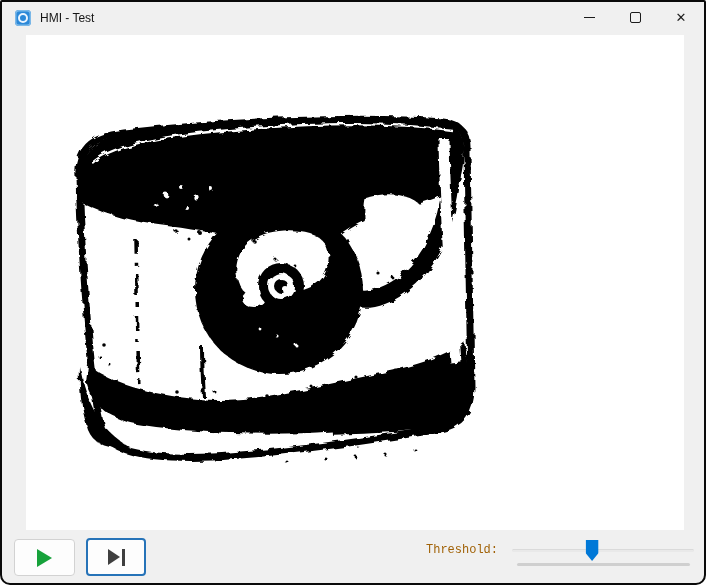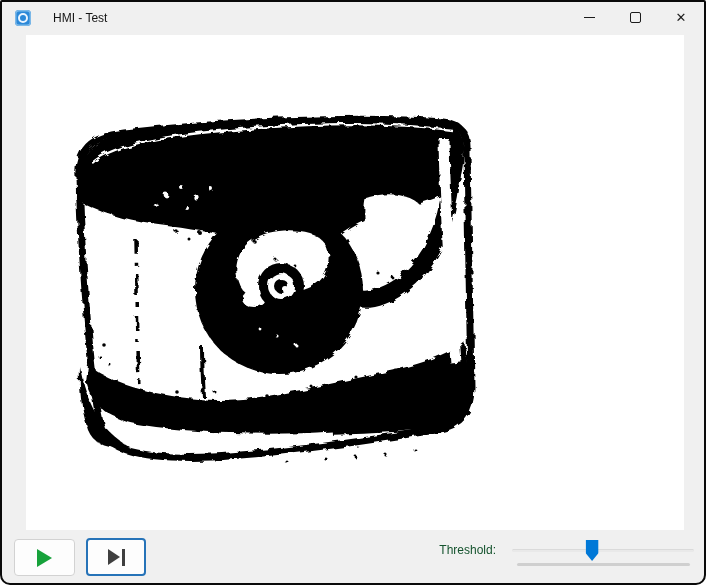--- a/index.html
+++ b/index.html
@@ -6,37 +6,37 @@
   body{width:706px;height:585px;overflow:hidden;font-family:"Liberation Sans", sans-serif;}
   .window{
     position:relative;width:706px;height:585px;box-sizing:border-box;
     background:var(--tbbg,#f0f0f0);
     border:2px solid #0a0a0a;border-radius:2px 2px 10px 10px;overflow:hidden;
   }
   
   .titlebar{position:absolute;left:0;top:0;right:0;height:31px;display:flex;align-items:center;padding-left:13px;}
   .app-icon{width:16px;height:16px;border-radius:4px;background:#2b88d8;position:relative;flex:0 0 auto;box-shadow:inset 0 0 0 1.5px #7db9e8;}
   .app-icon .ring{position:absolute;inset:3px;border-radius:50%;border:2px solid #eaf4ff;}
-  .title{margin-left:22px;font-size:12px;color:#151515;white-space:nowrap;}
+  .title{margin-left:9px;font-size:12px;color:#151515;white-space:nowrap;}
   .win-controls{margin-left:auto;display:flex;height:31px;}
   .win-btn{width:46px;height:31px;display:flex;align-items:center;justify-content:center;color:#1b1b1b;font-size:13px;background:transparent;border:none;padding:0;}
   .min-bar{width:11px;height:1px;background:#1b1b1b;}
   .max-box{width:9px;height:9px;border:1px solid #1b1b1b;border-radius:2px;}
   .close-glyph{font-size:13px;line-height:1;}
   
   .canvas{position:absolute;left:24px;top:33px;width:658px;height:495px;background:#ffffff;}
   
   .btn{position:absolute;background:#fdfdfd;border:1px solid #d2d2d2;border-radius:4px;display:flex;align-items:center;justify-content:center;padding:0;}
   .play-btn{left:12px;top:537px;width:61px;height:37px;}
   .step-btn{left:84px;top:536px;width:60px;height:38px;border:2px solid var(--focus,#2673b8);}
   .play-tri{width:0;height:0;border-left:15px solid var(--green,#17a23b);border-top:9px solid transparent;border-bottom:9px solid transparent;}
   .step-icon{display:flex;align-items:center;}
   .step-tri{width:0;height:0;border-left:12px solid var(--icondark,#3f3f3f);border-top:8px solid transparent;border-bottom:8px solid transparent;}
   .step-bar{width:3px;height:17px;background:var(--icondark,#3f3f3f);margin-left:2px;}
-  .threshold-label{position:absolute;left:424px;top:541px;width:70px;text-align:right;font-size:12px;color:#14532d;}
+  .threshold-label{position:absolute;left:424px;top:541px;width:70px;text-align:right;font-size:12px;color:#a16207;font-family:Liberation Mono, monospace;}
   .slider{position:absolute;left:510px;top:536px;width:182px;height:28px;}
   .slider-track{position:absolute;left:0;right:0;top:11px;height:2px;background:#e9e9e9;border-top:1px solid #dadada;border-radius:2px;}
   .slider-thumb{position:absolute;top:2px;width:13px;height:21px;background:var(--accent,#0078d7);transform:translateX(-50%);
     clip-path:polygon(0 0,100% 0,100% 62%,50% 100%,0 62%);}
   .slider-lowerline{position:absolute;left:5px;right:4px;top:25px;height:3px;background:#cfcfcf;border-radius:2px;}
 </style>
 </head>
 <body>
 
 <div class="window">

